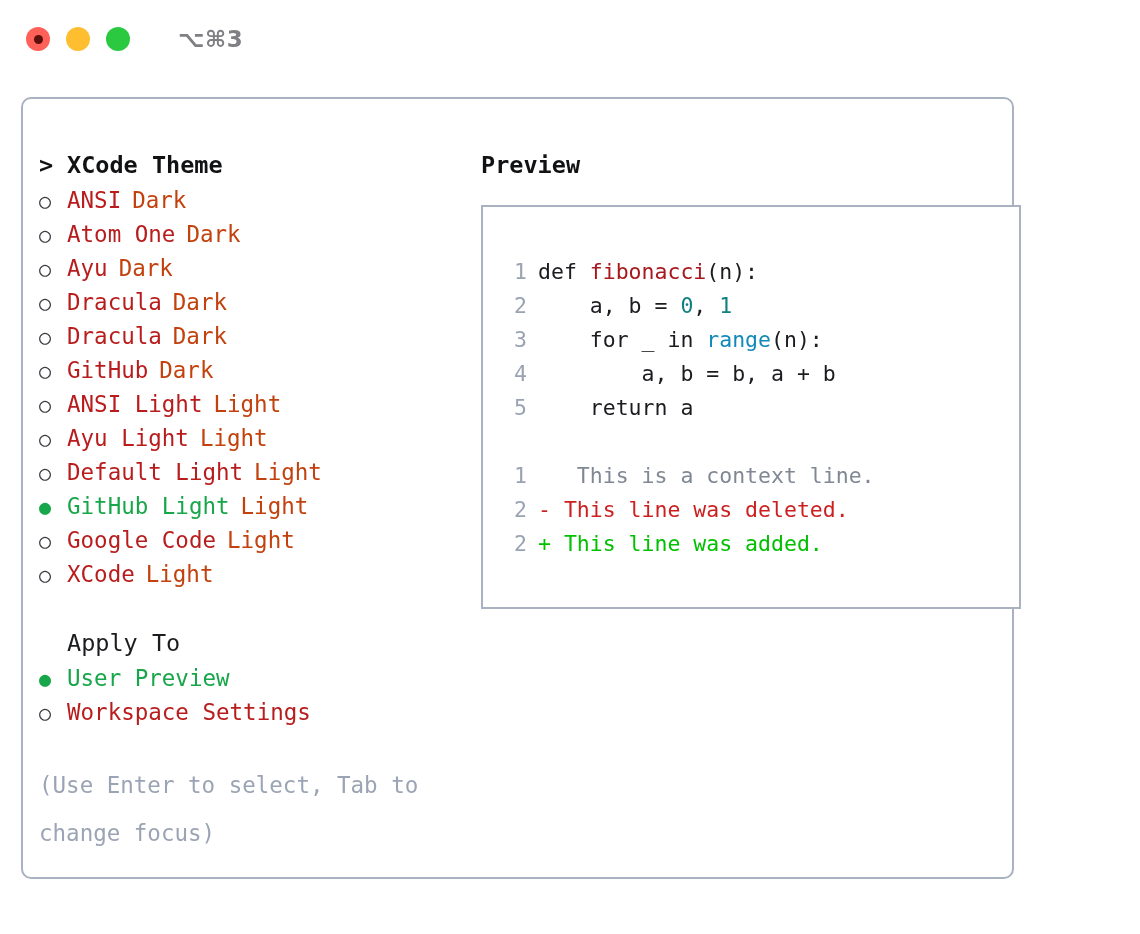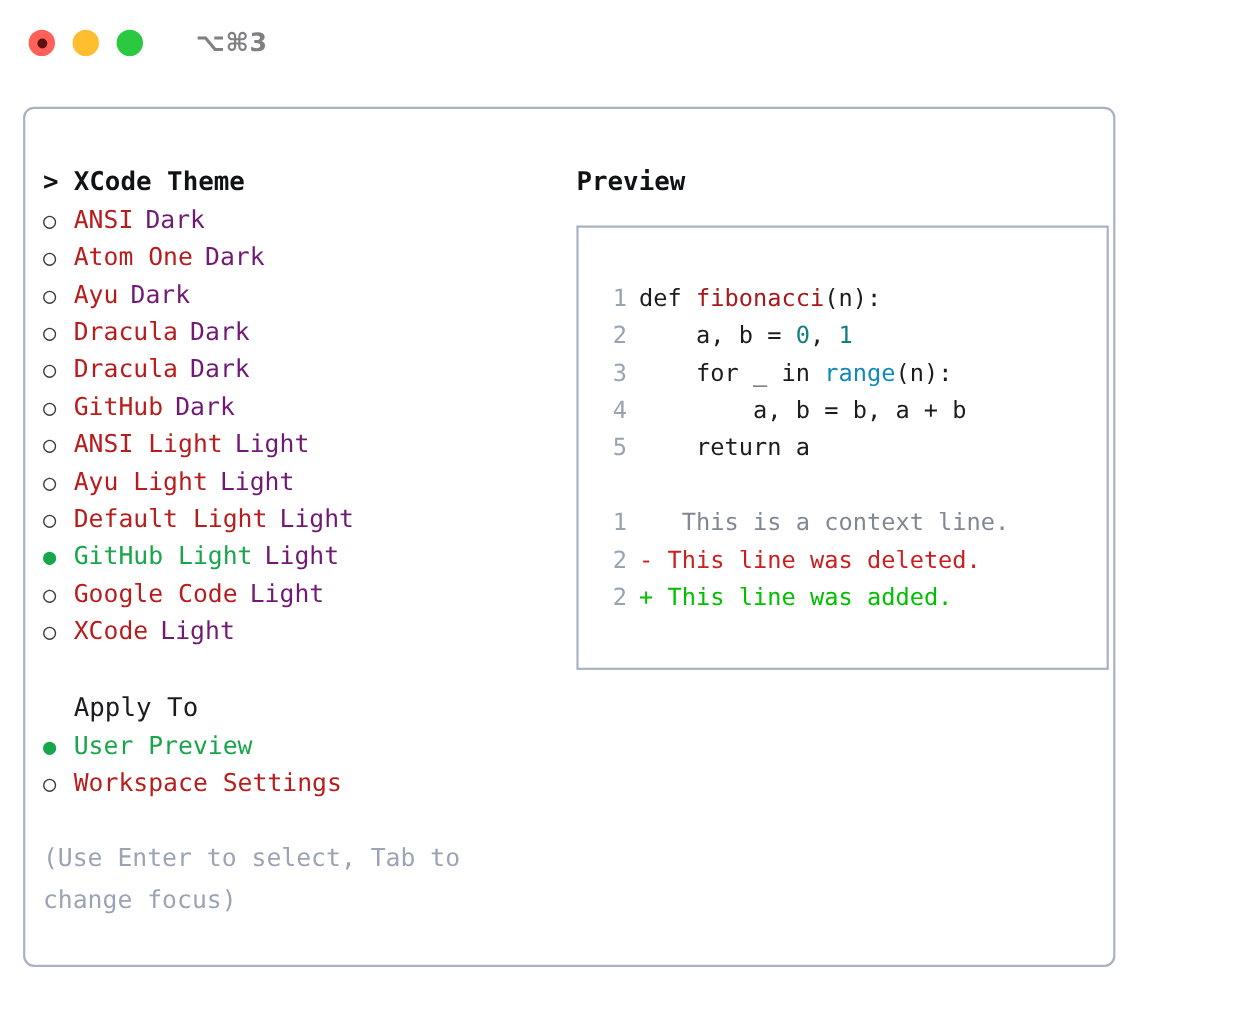--- a/index.html
+++ b/index.html
@@ -127,54 +127,54 @@
     width: 28px;
     flex: 0 0 28px;
     font-size: 20px;
     color: #3a3c42;
   }
   .bullet.on { color: #18a64a; }
 
   .label { color: #b91c1c; }
   .label.selected { color: #18a64a; }
   .variant {
-    color: #701a75;
+    color: #c2410c;
     margin-left: 11px;
     text-align: right;
   }
 
   .spacer { height: 34px; }
 
   #hint {
     position: absolute;
     left: 16px;
     top: 662px;
     width: 420px;
     font-size: 22.5px;
-    line-height: 38px;
+    line-height: 48px;
     color: #9aa4b4;
   }
 
   
   #right-col {
     position: absolute;
-    left: 501px;
+    left: 458px;
     top: 48px;
     width: 500px;
   }
   #preview-title {
     font-size: 23.5px;
     font-weight: 700;
     color: #111214;
     line-height: 36px;
     margin-bottom: 22px;
   }
 
   #preview-box {
-    width: 484px;
+    width: 540px;
     height: 404px;
     box-sizing: border-box;
     border: 2px solid #aab2c2;
     background: #ffffff;
     padding: 48px 0 0 18px;
     margin-top: 15px;
   }
 
   .code-line {
     font-size: 21.5px;

